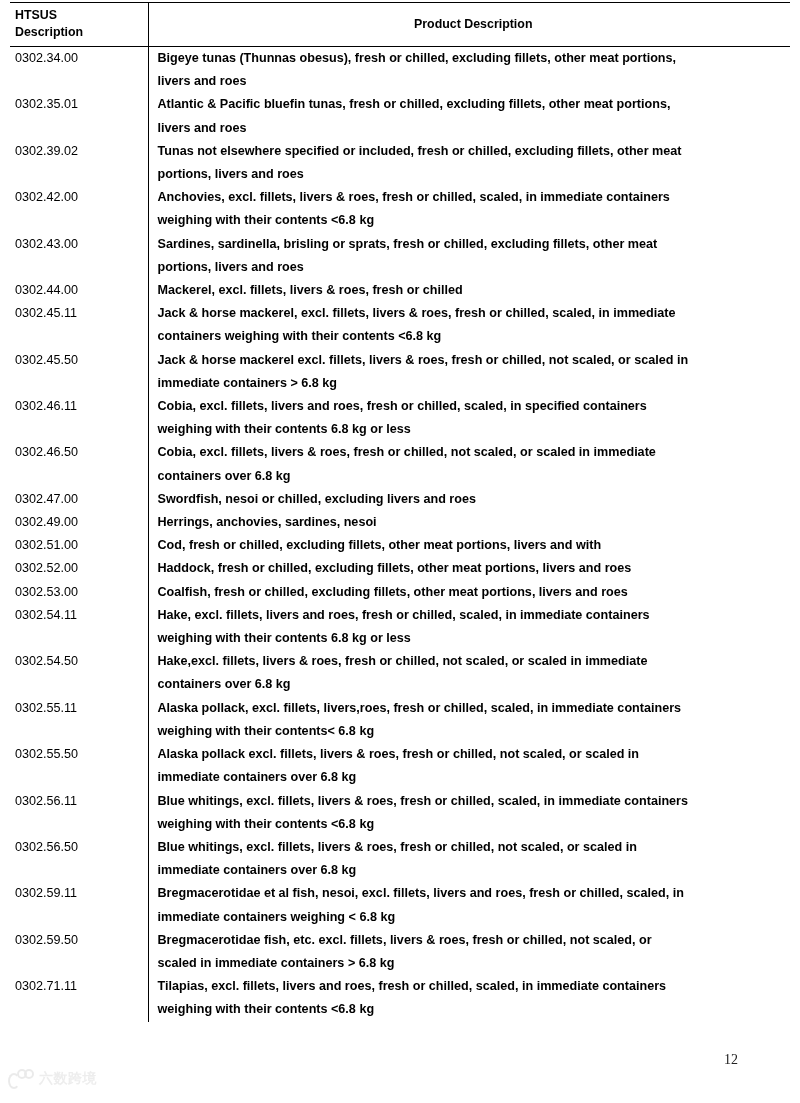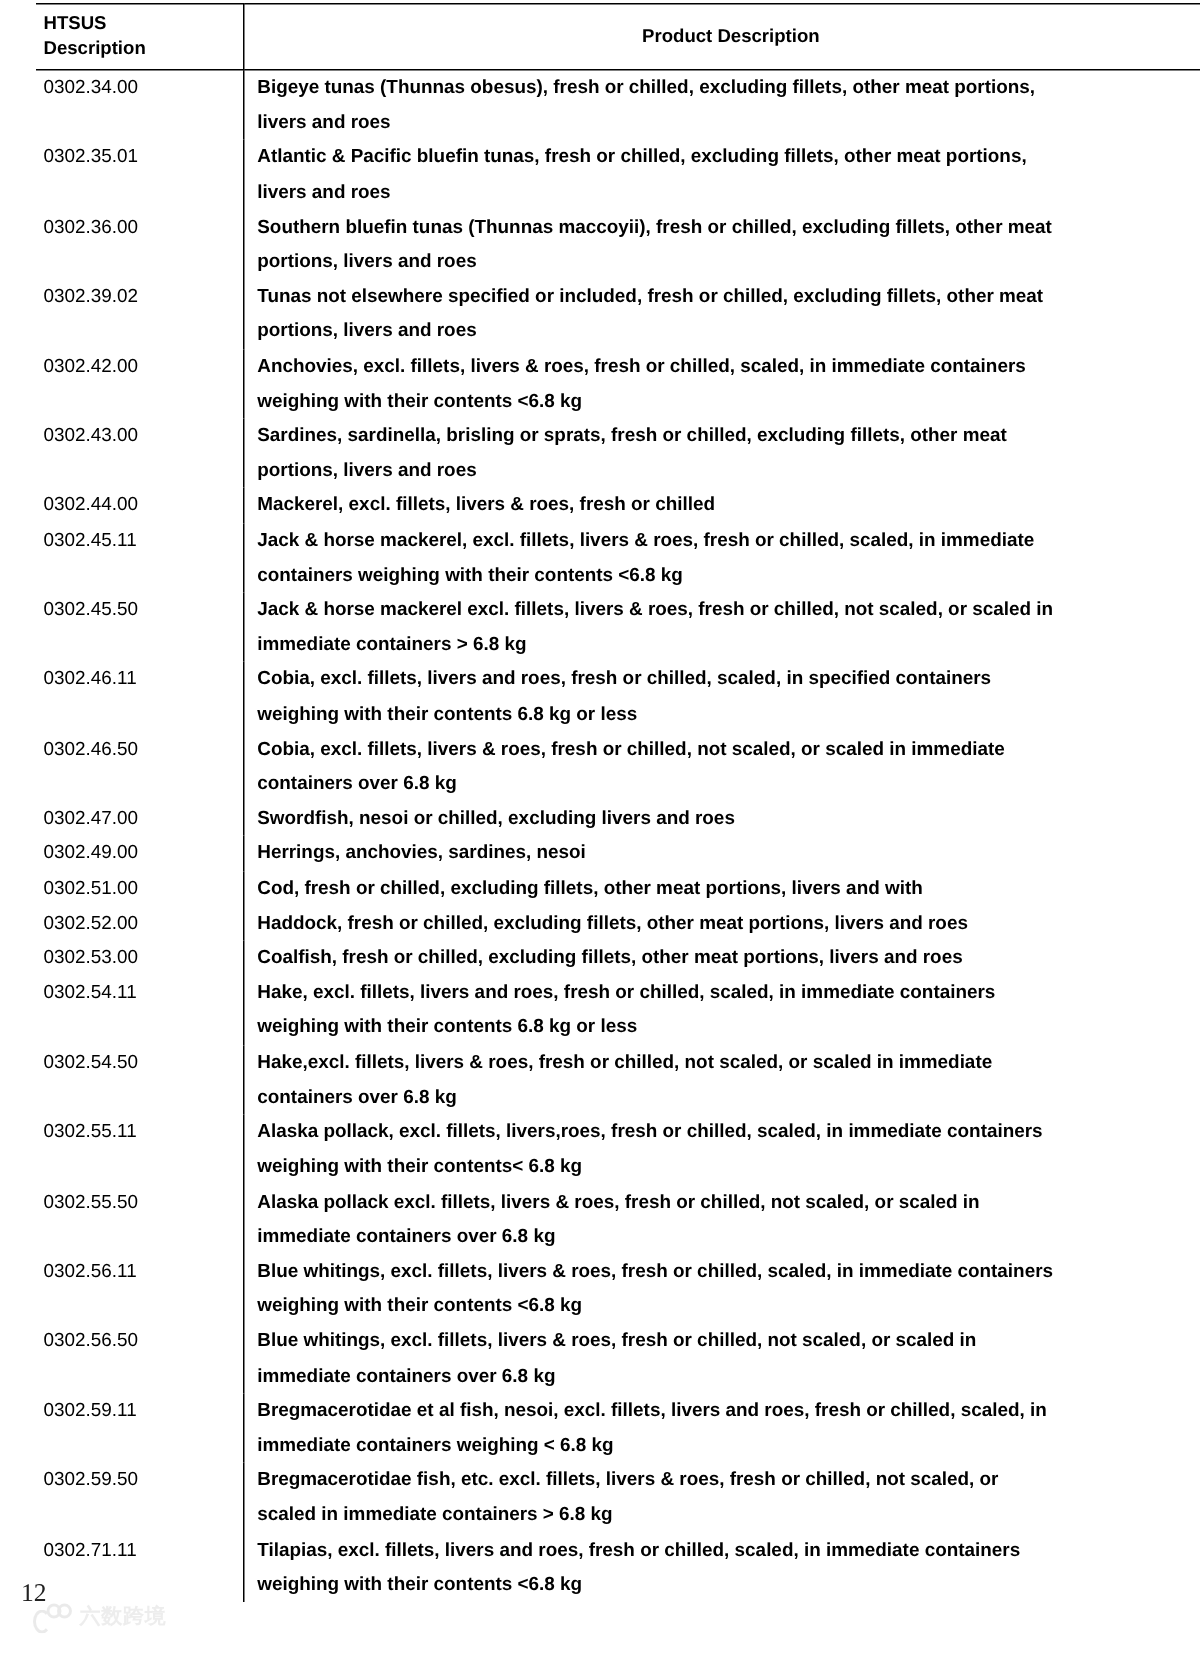--- a/index.html
+++ b/index.html
@@ -14,21 +14,20 @@
     font-family: "Liberation Sans", sans-serif;
     color: #000000;
     overflow: hidden;
   }
 
   .page {
     position: relative;
     width: 738px;
     height: 1103px;
     box-sizing: border-box;
-    margin-left: 14px;
   }
 
   
   .htsus-table {
     position: absolute;
     left: 10px;
     top: 2px;
     width: 780px;
     border-collapse: collapse;
     table-layout: fixed;
@@ -76,23 +75,23 @@
   }
 
   .desc-line { display: block; white-space: pre; }
 
   
   .page-number {
     position: absolute;
     left: 0;
     right: 0;
     top: 1052px;
-    text-align: left;
+    text-align: right;
     font-family: "Liberation Serif", serif;
-    font-size: 17px;
+    font-size: 14px;
     color: #222;
   }
 
   
   .watermark {
     position: absolute;
     left: 8px;
     top: 1068px;
     display: flex;
     align-items: center;
@@ -151,27 +150,20 @@
           </td>
         </tr>
         <tr>
           <td class="cell-code">0302.35.01</td>
           <td class="cell-desc">
             <span class="desc-line">Atlantic &amp; Pacific bluefin tunas, fresh or chilled, excluding fillets, other meat portions,</span>
             <span class="desc-line">livers and roes</span>
           </td>
         </tr>
         <tr>
-          <td class="cell-code">0302.36.00</td>
-          <td class="cell-desc">
-            <span class="desc-line">Southern bluefin tunas (Thunnas maccoyii), fresh or chilled, excluding fillets, other meat</span>
-            <span class="desc-line">portions, livers and roes</span>
-          </td>
-        </tr>
-        <tr>
           <td class="cell-code">0302.39.02</td>
           <td class="cell-desc">
             <span class="desc-line">Tunas not elsewhere specified or included, fresh or chilled, excluding fillets, other meat</span>
             <span class="desc-line">portions, livers and roes</span>
           </td>
         </tr>
         <tr>
           <td class="cell-code">0302.42.00</td>
           <td class="cell-desc">
             <span class="desc-line">Anchovies, excl. fillets, livers &amp; roes, fresh or chilled, scaled, in immediate containers</span>

